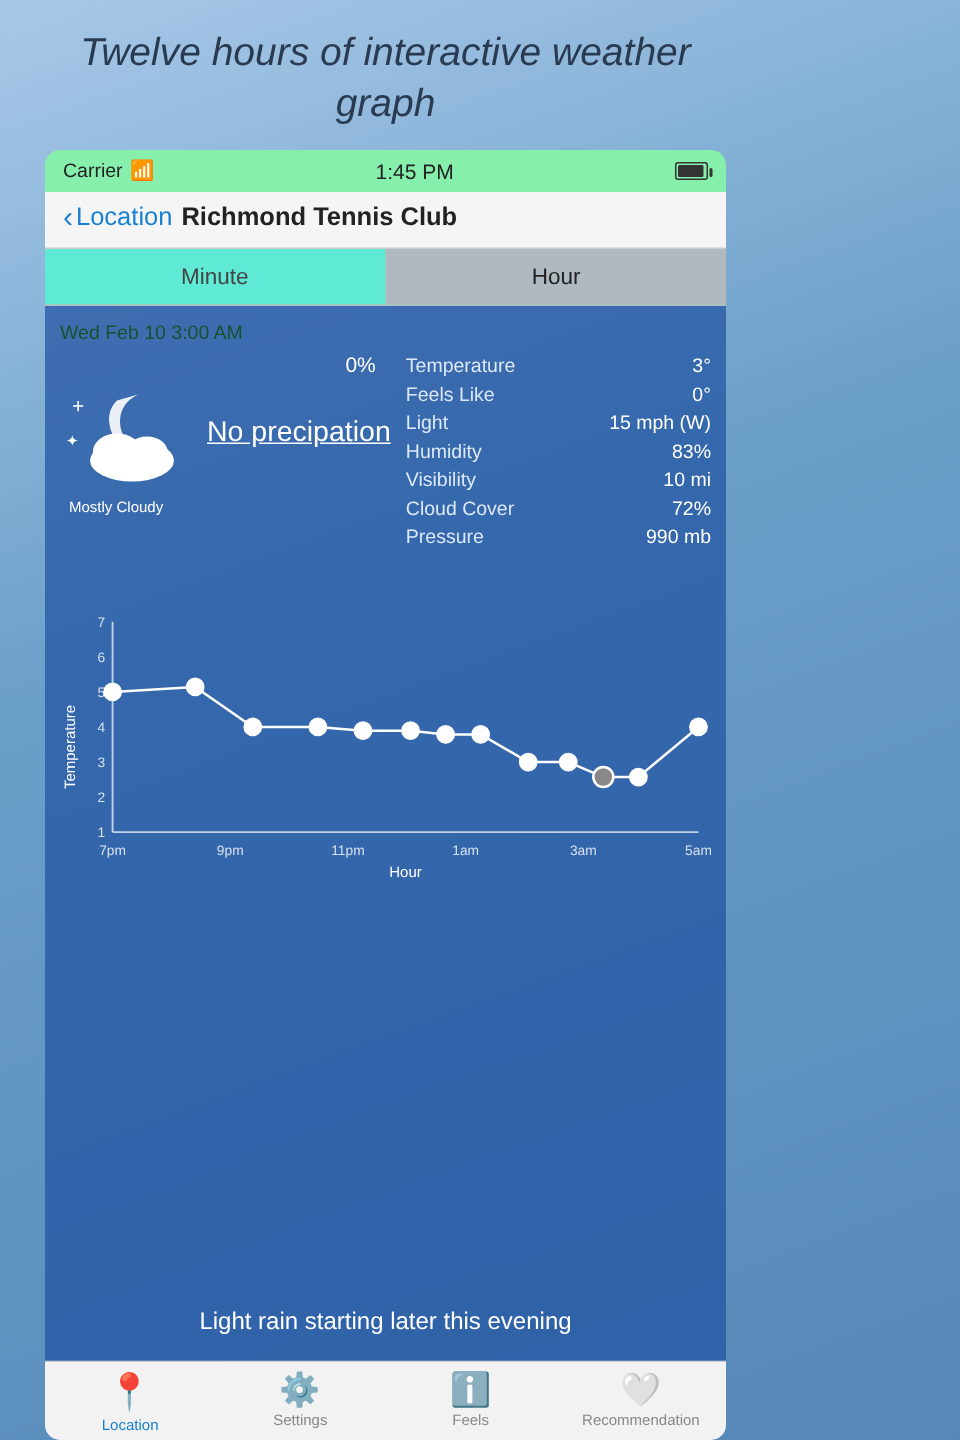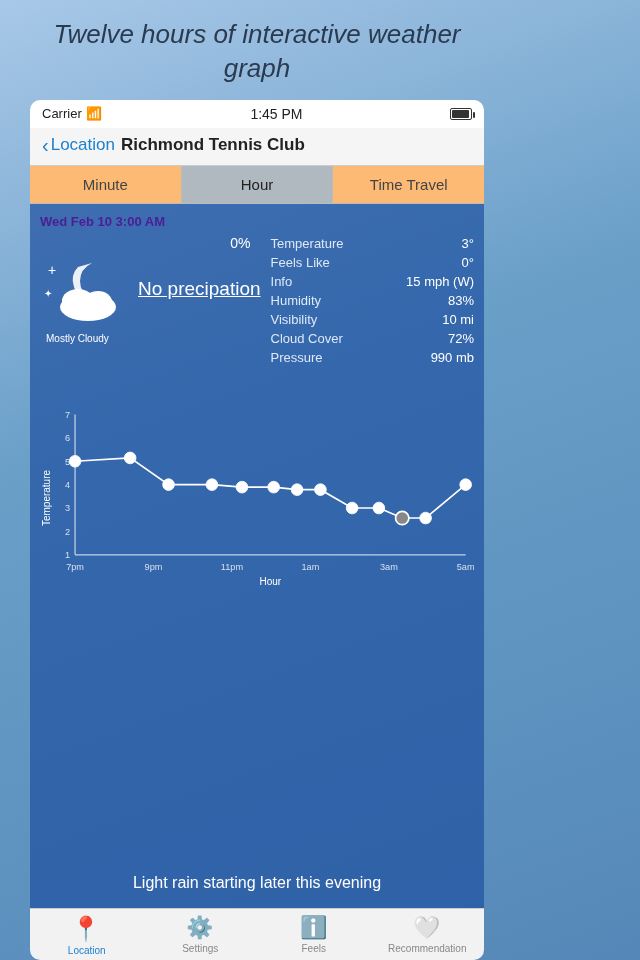--- a/index.html
+++ b/index.html
@@ -44,21 +44,21 @@
     .phone {
       flex: 1;
       background: transparent;
       display: flex;
       flex-direction: column;
       margin: 0 30px;
     }
 
     
     .status-bar {
-      background: #ffffff;
+      background: #86efac;
       display: flex;
       align-items: center;
       justify-content: space-between;
       padding: 4px 12px;
       height: 28px;
       border-radius: 10px 10px 0 0;
     }
     .status-left { font-size: 13px; color: #222; display: flex; align-items: center; gap: 5px; }
     .status-center { font-size: 14px; font-weight: 500; color: #222; }
     .status-right { display: flex; align-items: center; gap: 4px; }
@@ -89,21 +89,21 @@
       padding: 6px 12px 8px;
       border-bottom: 1px solid #ccc;
     }
     .back-btn { color: #1a80d0; font-size: 16px; display: flex; align-items: center; gap: 2px; cursor: pointer; }
     .back-chevron { font-size: 20px; color: #1a80d0; }
     .location-label { color: #1a80d0; font-size: 17px; }
     .location-name { color: #222; font-size: 17px; font-weight: 600; margin-left: 6px; }
 
     
     .tab-bar {
-      background: #fdba74;
+      background: #5eead4;
       display: flex;
       border-bottom: 1px solid #bbb;
     }
     .tab {
       flex: 1;
       text-align: center;
       padding: 10px 0;
       font-size: 15px;
       color: #444;
       cursor: pointer;
@@ -122,23 +122,23 @@
       background: rgba(30, 80, 160, 0.7);
       display: flex;
       flex-direction: column;
       padding: 10px;
       overflow: hidden;
       position: relative;
     }
 
     
     .weather-header {
-      color: #4c1d95;
+      color: #14532d;
       font-size: 13px;
-      font-weight: bold;
+      font-weight: normal;
       margin-bottom: 6px;
     }
 
     .weather-top {
       display: flex;
       gap: 10px;
       margin-bottom: 8px;
     }
 
     .weather-left {
@@ -263,21 +263,20 @@
       <div class="back-btn">
         <span class="back-chevron">‹</span>
         <span class="location-label">Location</span>
       </div>
       <span class="location-name">Richmond Tennis Club</span>
     </div>
 
     <div class="tab-bar">
       <div class="tab">Minute</div>
       <div class="tab active">Hour</div>
-      <div class="tab">Time Travel</div>
     </div>
 
     <div class="main-content">
 
       <div class="weather-header">Wed Feb 10 3:00 AM</div>
 
       <div class="weather-top">
 
         <div class="weather-left">
           <div class="precip-row">
@@ -304,21 +303,21 @@
         <div class="weather-stats">
           <div class="stat-row">
             <span class="stat-label">Temperature</span>
             <span class="stat-value">3°</span>
           </div>
           <div class="stat-row">
             <span class="stat-label">Feels Like</span>
             <span class="stat-value">0°</span>
           </div>
           <div class="stat-row">
-            <span class="stat-label">Info</span>
+            <span class="stat-label">Light</span>
             <span class="stat-value">15 mph (W)</span>
           </div>
           <div class="stat-row">
             <span class="stat-label">Humidity</span>
             <span class="stat-value">83%</span>
           </div>
           <div class="stat-row">
             <span class="stat-label">Visibility</span>
             <span class="stat-value">10 mi</span>
           </div>

